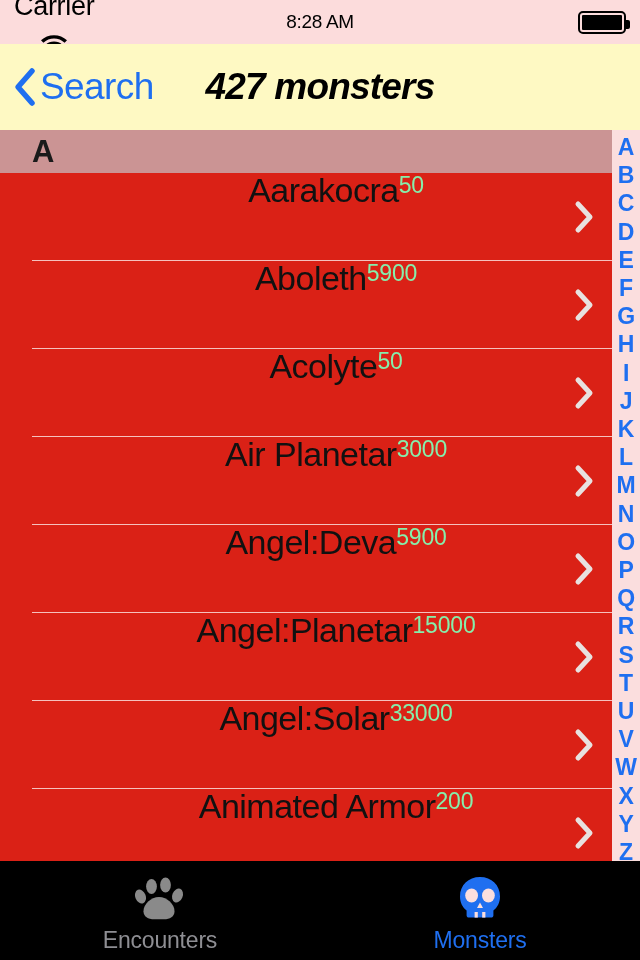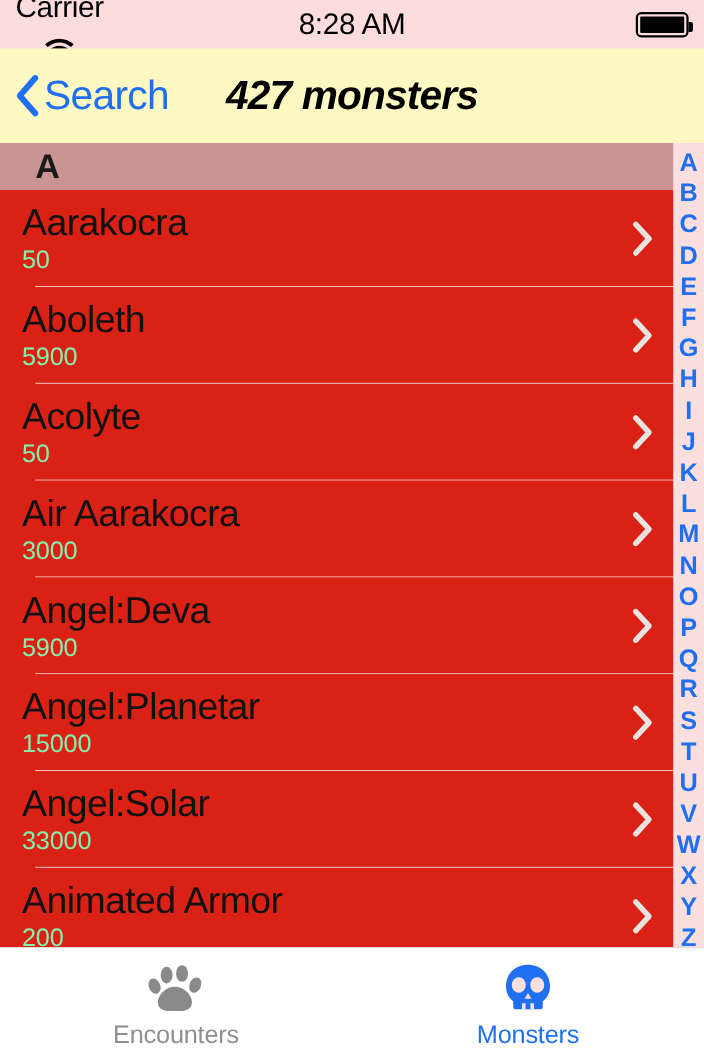--- a/index.html
+++ b/index.html
@@ -18,21 +18,21 @@
     display:flex;
     align-items:center;
     position:relative;
     padding:0 14px;
   }
   .status-left { display:flex; align-items:center; gap:9px;flex-direction:column; }
   .carrier { font-size:27px; color:#000; letter-spacing:-0.3px; }
   .wifi-icon { width:28px; height:22px; display:block; }
   .status-time {
     position:absolute; left:0; right:0; text-align:center;
-    font-size:27px; color:#000; font-weight:400; letter-spacing:-0.3px;
+    font-size:19px; color:#000; font-weight:400; letter-spacing:-0.3px;
     pointer-events:none;
   }
   .status-right { margin-left:auto; display:flex; align-items:center; }
   .battery {
     width:48px; height:23px; border:2.5px solid #000; border-radius:5px;
     position:relative; padding:2px;
   }
   .battery-fill { height:100%; background:#000; border-radius:1px; }
   .battery-nub {
     position:absolute; right:-6px; top:7px; width:4px; height:9px;
@@ -68,22 +68,22 @@
   .section-header {
     height:43px; background:#cb9494;
     display:flex; align-items:center; padding-left:32px;
   }
   .section-header-text {
     font-size:31px; font-weight:bold; color:#1a1a1a; letter-spacing:-0.4px;
   }
 
   .row {
     height:88px; background:#da2116; position:relative;
-    display:flex; flex-direction:column; justify-content:center;
-    padding-left:20px; cursor:pointer;
+    display:flex; flex-direction:row; justify-content:center;
+    padding-left:32px; cursor:pointer;
   }
   .row::after {
     content:""; position:absolute; left:32px; right:0; bottom:0;
     height:1.5px; background:rgba(255,255,255,0.72);
   }
   .row-title {
     font-size:34px; color:#111; letter-spacing:-0.5px; line-height:1.04;
     margin-bottom:2px;
   }
   .row-sub {
@@ -103,21 +103,21 @@
     z-index:5;
   }
   .index-letter {
     font-size:23px; font-weight:bold; color:#1f6ff0;
     line-height:28.2px; cursor:pointer; letter-spacing:-0.2px;
   }
 
   
   .tab-bar {
     position:absolute; bottom:0; left:0; right:0; height:99px;
-    background:#ffffff;
+    background:#000000;
     border-top:1px solid rgba(0,0,0,0.12);
     display:flex; z-index:6;
   }
   .tab-item {
     flex:1; display:flex; flex-direction:column;
     align-items:center; justify-content:center; gap:3px; cursor:pointer;
     padding-top:6px;
   }
   .tab-icon { width:52px; height:50px; display:block; }
   .tab-label { font-size:23px; letter-spacing:-0.2px; }
@@ -182,21 +182,21 @@
           </svg></span>
       </div>
       <div class="row">
         <div class="row-title">Acolyte</div>
         <div class="row-sub">50</div>
         <span class="row-chevron"><svg viewBox="0 0 24 40" width="24" height="40">
             <polyline points="6,7 18,20 6,33" fill="none" stroke="#e8e2e0" stroke-width="5" stroke-linecap="round" stroke-linejoin="round"></polyline>
           </svg></span>
       </div>
       <div class="row">
-        <div class="row-title">Air Aarakocra</div>
+        <div class="row-title">Air Planetar</div>
         <div class="row-sub">3000</div>
         <span class="row-chevron"><svg viewBox="0 0 24 40" width="24" height="40">
             <polyline points="6,7 18,20 6,33" fill="none" stroke="#e8e2e0" stroke-width="5" stroke-linecap="round" stroke-linejoin="round"></polyline>
           </svg></span>
       </div>
       <div class="row">
         <div class="row-title">Angel:Deva</div>
         <div class="row-sub">5900</div>
         <span class="row-chevron"><svg viewBox="0 0 24 40" width="24" height="40">
             <polyline points="6,7 18,20 6,33" fill="none" stroke="#e8e2e0" stroke-width="5" stroke-linecap="round" stroke-linejoin="round"></polyline>

